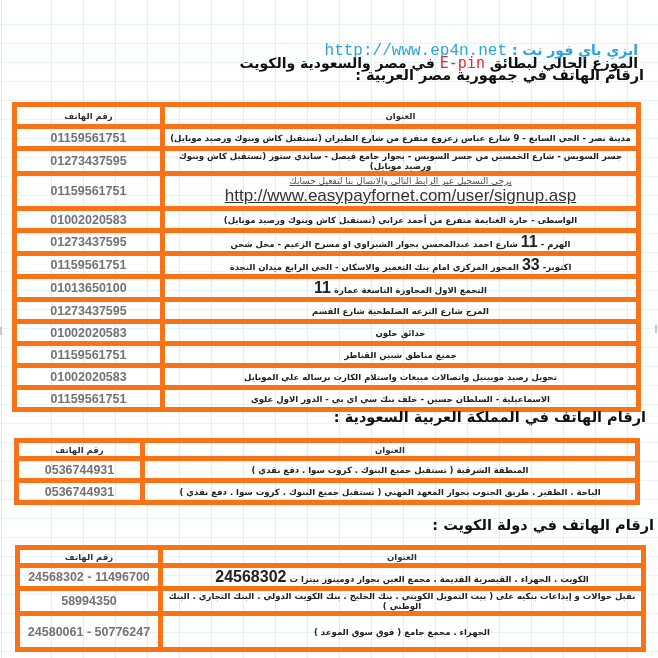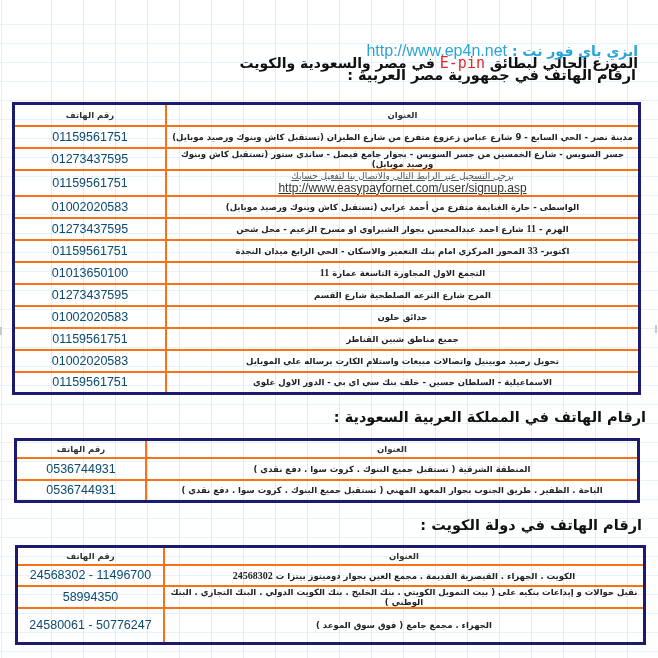--- a/index.html
+++ b/index.html
@@ -13,39 +13,39 @@
     background-image:
       repeating-linear-gradient(to right, transparent 0, transparent 31px, #d6f1f8 31px, #d6f1f8 32px),
       repeating-linear-gradient(to bottom, transparent 0, transparent 18px, #e3f5fa 18px, #e3f5fa 19px);
     background-position: 20px 0, 0 6px;
     pointer-events:none;
   }
   .hdr { position:absolute; right:20px; direction:rtl; text-align:right; white-space:nowrap; }
   .title-line { top:26px; font-weight:bold; font-size:14px; color:#111;margin-top:28px; }
   .title-line .epin { color:#e8262b; font-family:"DejaVu Sans Mono", monospace; font-weight:normal; font-size:15px; }
   .url-line { top:42px; font-size:14px; color:#2aa5d9; font-weight:bold; }
-  .url-line .url { font-family:Liberation Sans, sans-serif; font-weight:normal; font-size:16px; color:#2aa5d9; }
+  .url-line .url { font-family:Liberation Mono, monospace; font-weight:normal; font-size:16px; color:#2aa5d9; }
   .section-title { font-weight:bold; font-size:14.5px; color:#111; }
-  .sec-egypt { top:67px; right:22px; }
+  .sec-egypt { top:67px; right:14px; }
   .sec-saudi { top:409px; right:12px; }
-  .sec-kuwait { top:517px; right:16px;text-align:right; }
+  .sec-kuwait { top:517px; right:4px;text-align:right; }
 
   table.ph {
     position:absolute; border-collapse:collapse; direction:rtl;
     border:3px solid #1c1c6e; background:transparent;
   }
   table.ph td {
-    border:2px solid #f97316; padding:0; text-align:center; vertical-align:middle;
+    border:5px solid #f97316; padding:0; text-align:center; vertical-align:middle;
     font-size:8.5px; color:#222; font-weight:bold;
   }
-  table.ph td.phone { font-family:"Liberation Sans", sans-serif; font-size:12.5px; font-weight:normal; color:#0c4a6e;margin-top:33px; }
+  table.ph td.phone { font-family:"Liberation Sans", sans-serif; font-size:12.5px; font-weight:bold; color:#737373;margin-top:33px; }
   table.ph tr.head td { font-size:8.5px; font-weight:bold; color:#333; }
-  table.ph td .big { font-size:10px; font-weight:bold; font-family:Liberation Serif, serif; }
+  table.ph td .big { font-size:16px; font-weight:bold; font-family:Liberation Sans, sans-serif; }
   table.ph td .link { color:#555; text-decoration:underline; font-weight:normal; font-size:9px; }
-  table.ph td .linkurl { font-family:"Liberation Sans", sans-serif; font-size:12px; color:#333; }
+  table.ph td .linkurl { font-family:"Liberation Sans", sans-serif; font-size:17px; color:#333; }
 
   #tbl-egypt { left:12px; top:102px; width:629px; }
   #tbl-egypt td.addr { width:471px; }
   #tbl-egypt tr { height:22px; }
   #tbl-egypt tr.head { height:22px; }
 
   #tbl-saudi { left:14px; top:438px; width:626px; }
   #tbl-saudi td.addr { width:490px; }
   #tbl-saudi tr.head { height:18px; }
   #tbl-saudi tr { height:22px; }

